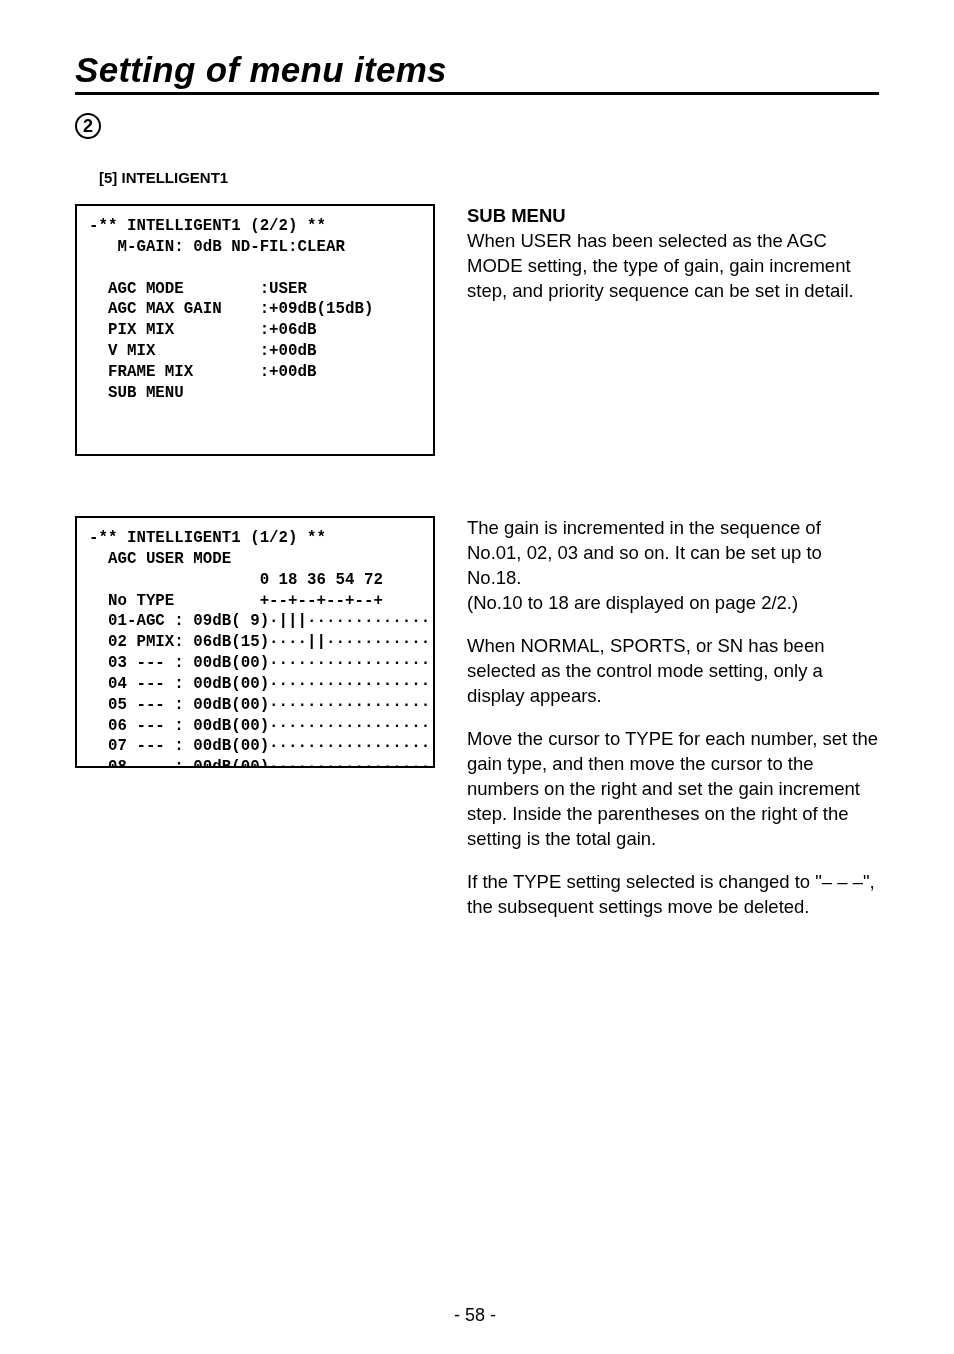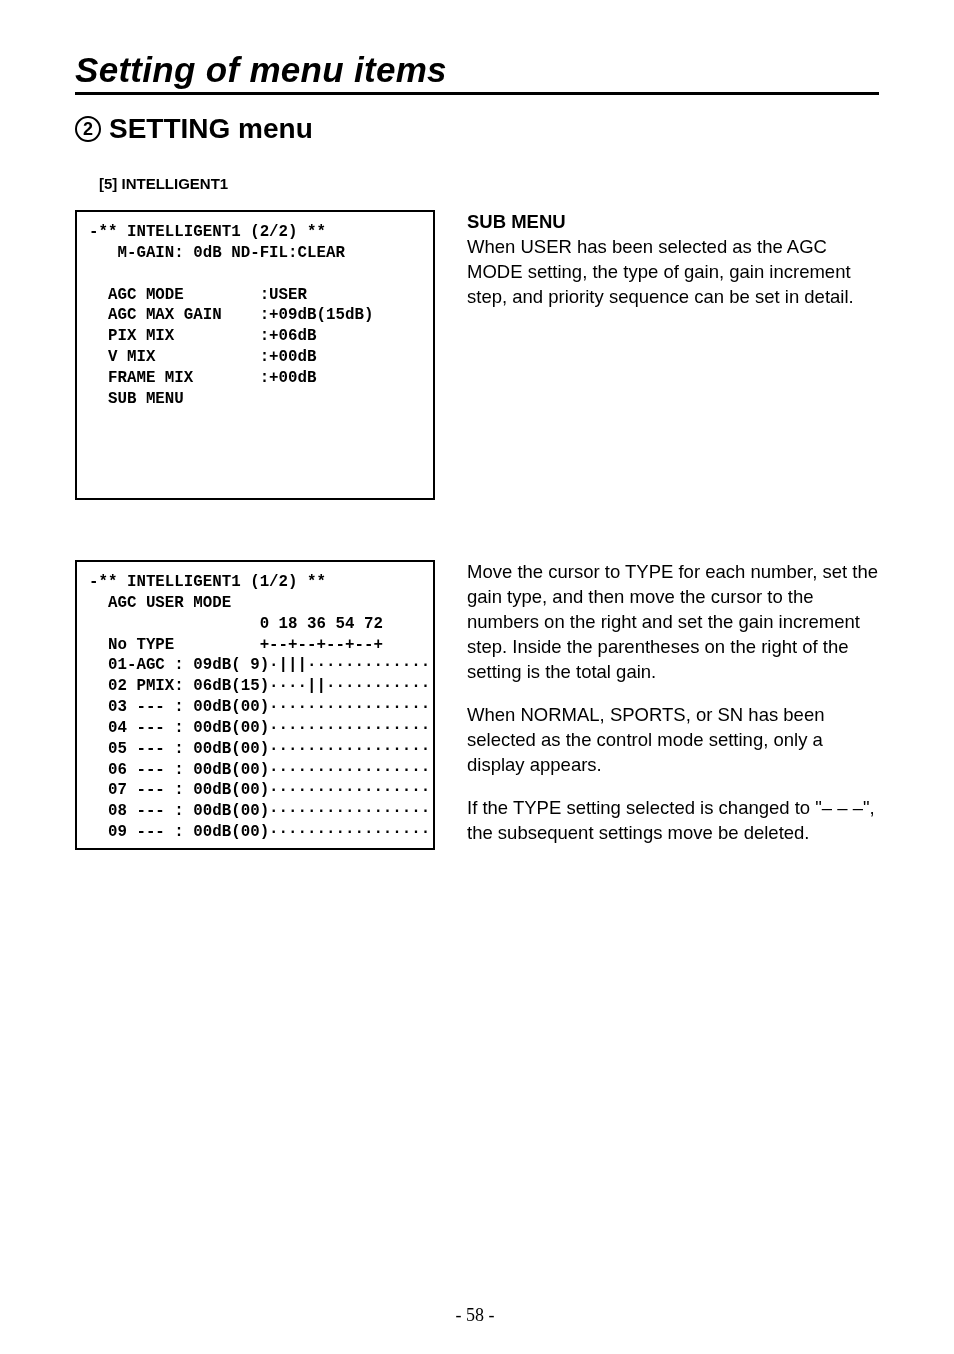--- a/index.html
+++ b/index.html
@@ -58,48 +58,46 @@
     margin-bottom: 60px;
   }
   .left-col { flex: 0 0 360px; }
   .right-col { flex: 1; font-size: 18.5px; line-height: 1.35; }
   .right-col p { margin-bottom: 18px; }
   .right-col p:last-child { margin-bottom: 0; }
   .strong { font-weight: 700; }
   .screen-box {
     border: 2px solid #000;
     width: 360px;
-    height: 290px;
+    height: 252px;
     padding: 10px 12px;
     font-family: "Courier New", Courier, monospace;
     font-size: 15.8px;
     font-weight: 700;
     line-height: 1.32;
     white-space: pre;
     overflow: hidden;
   }
   .pagenum {
     position: absolute;
     bottom: 28px;
     left: 0;
     right: 4px;
     text-align: center;
     font-size: 18px;
-    font-family: Liberation Serif, serif;
   }
 </style>
 </head>
 <body>
 
 <h1 class="title">Setting of menu items</h1>
 <hr class="title-rule">
 
 <div class="section-heading">
   <span class="circled-num">2</span>
-  <span>SETTING menu</span>
 </div>
 
 <div class="subheading">[5] INTELLIGENT1</div>
 
 <div class="two-col">
   <div class="left-col">
     <div class="screen-box">-** INTELLIGENT1 (2/2) **
    M-GAIN: 0dB ND-FIL:CLEAR
 
   AGC MODE        :USER
@@ -127,19 +125,23 @@
   02 PMIX: 06dB(15)····||············
   03 --- : 00dB(00)··················
   04 --- : 00dB(00)··················
   05 --- : 00dB(00)··················
   06 --- : 00dB(00)··················
   07 --- : 00dB(00)··················
   08 --- : 00dB(00)··················
   09 --- : 00dB(00)··················</div>
   </div>
   <div class="right-col">
+    <p>
+      <span>The gain is incremented in the sequence of No.01, 02, 03 and so on. It can be set up to No.18.</span><br>
+      <span>(No.10 to 18 are displayed on page 2/2.)</span>
+    </p>
+    <p>When NORMAL, SPORTS, or SN has been selected as the control mode setting, only a display appears.</p>
     <p>Move the cursor to TYPE for each number, set the gain type, and then move the cursor to the numbers on the right and set the gain increment step. Inside the parentheses on the right of the setting is the total gain.</p>
-    <p>When NORMAL, SPORTS, or SN has been selected as the control mode setting, only a display appears.</p>
     <p>If the TYPE setting selected is changed to "– – –", the subsequent settings move be deleted.</p>
   </div>
 </div>
 
 <div class="pagenum">- 58 -</div>
 
 </body></html>

